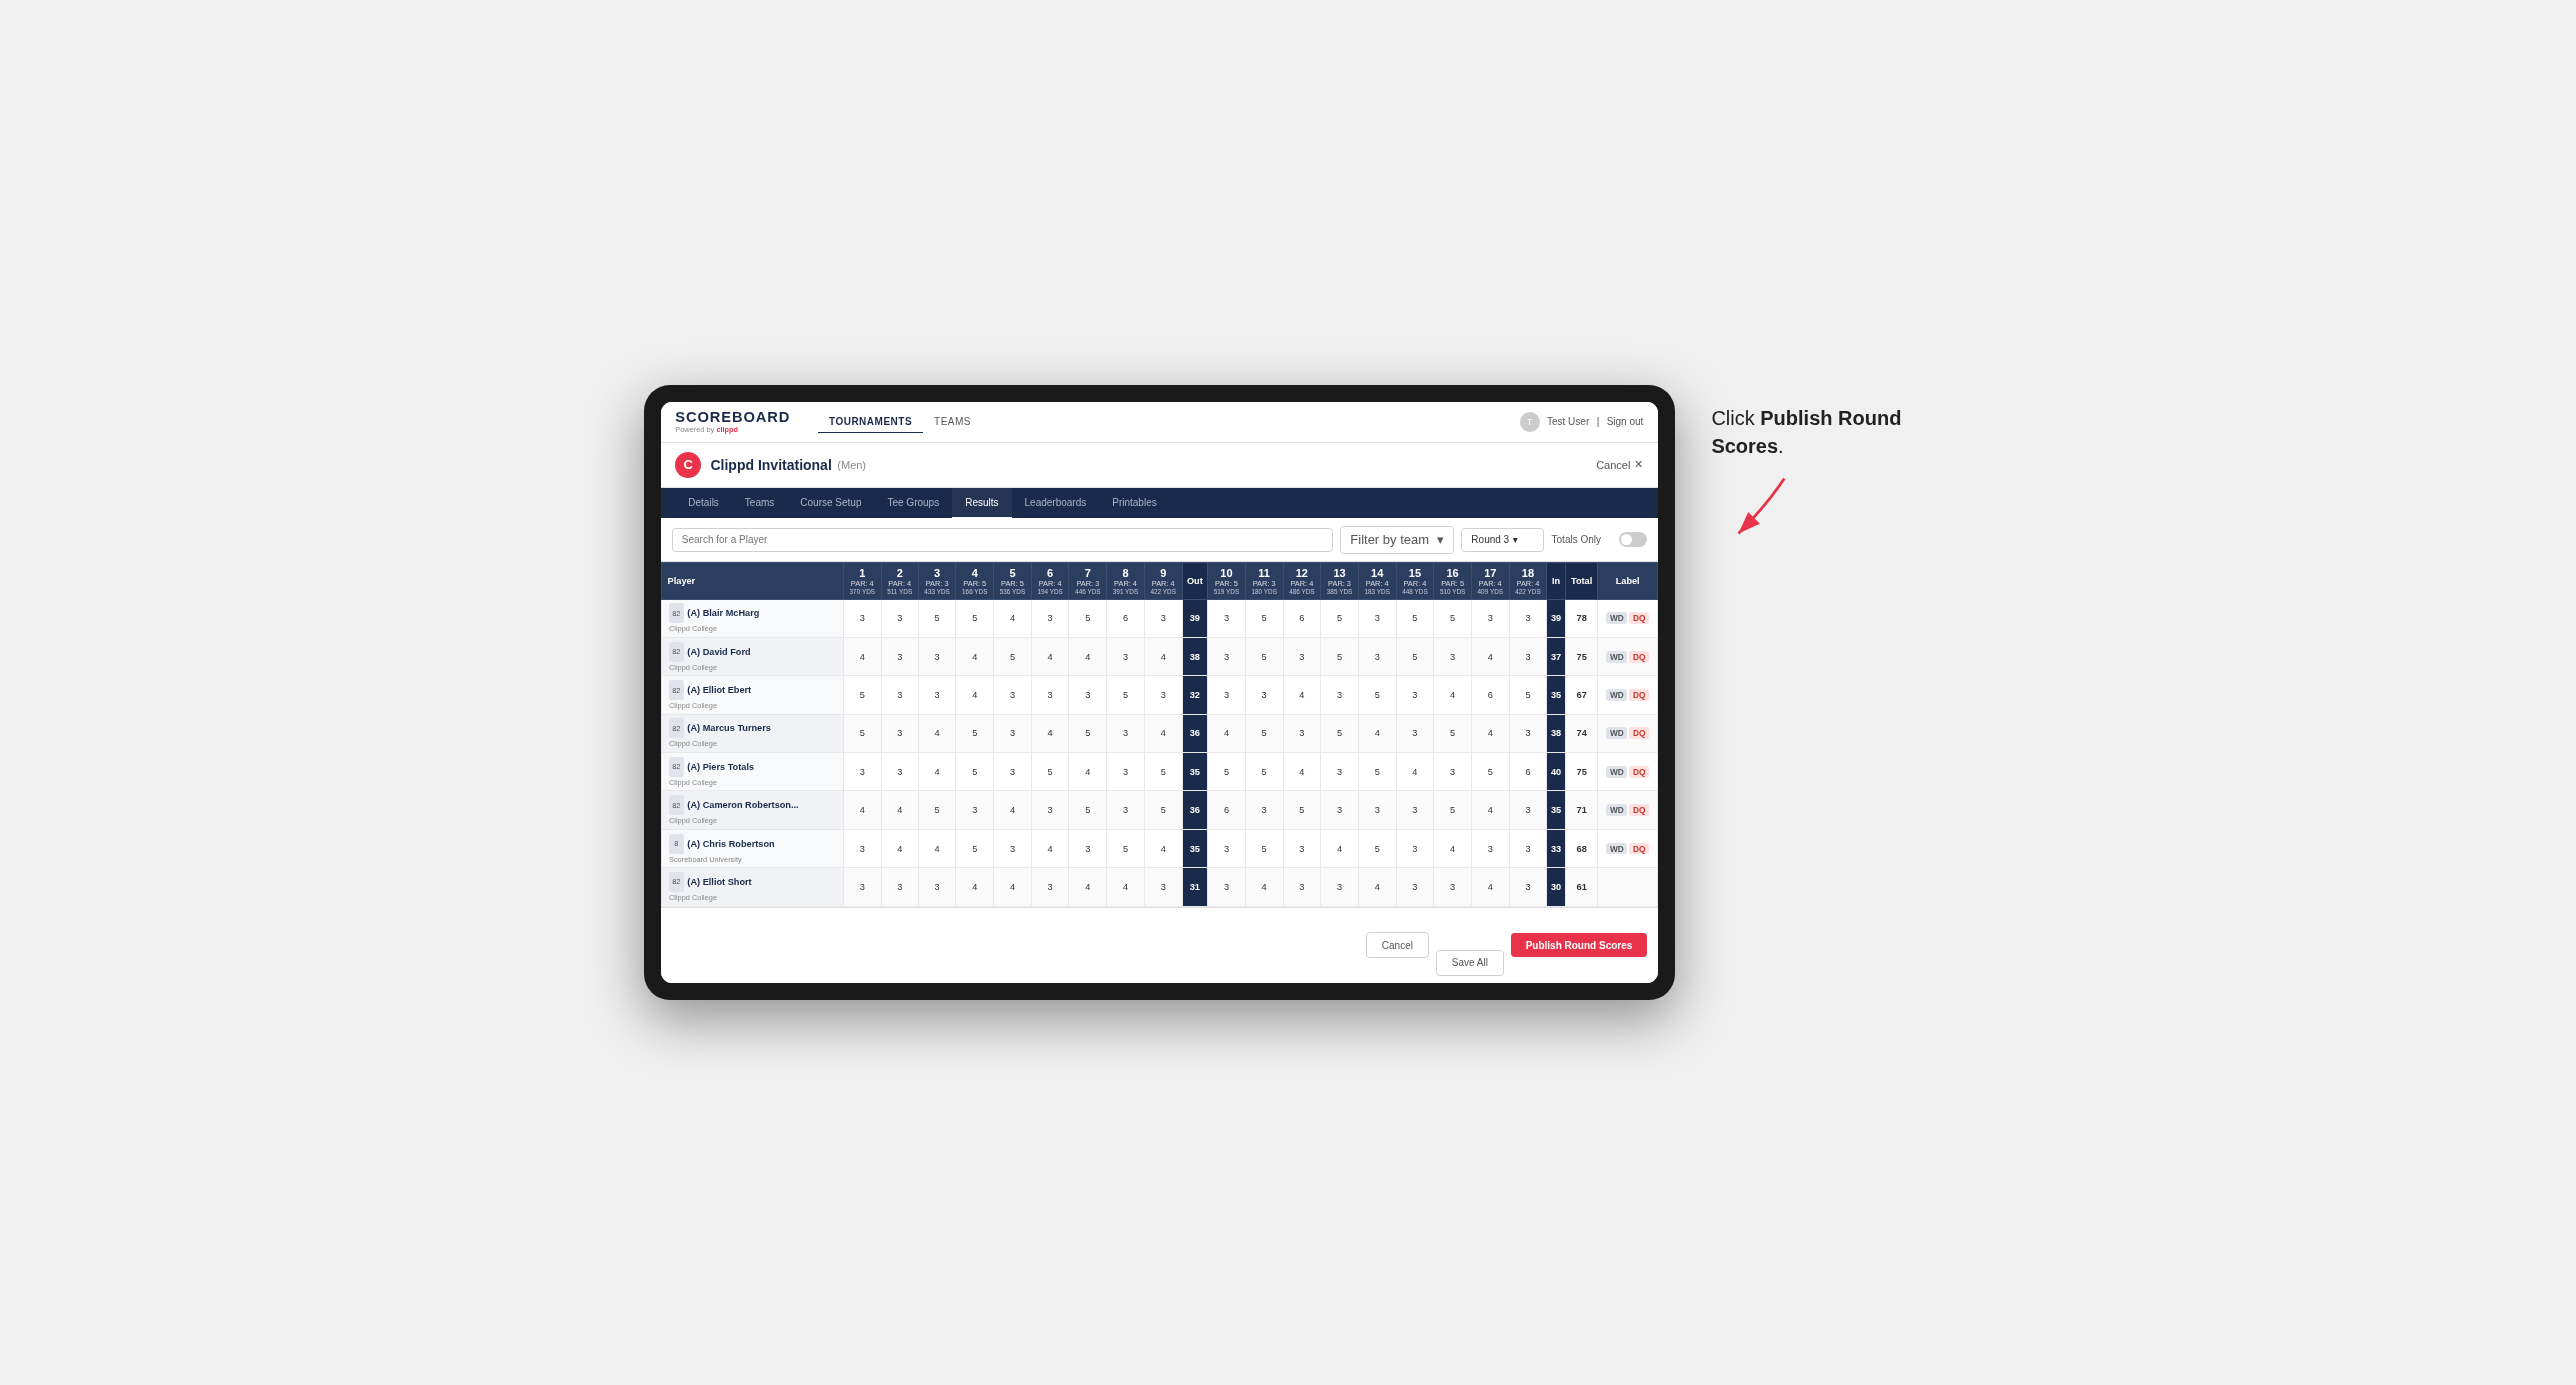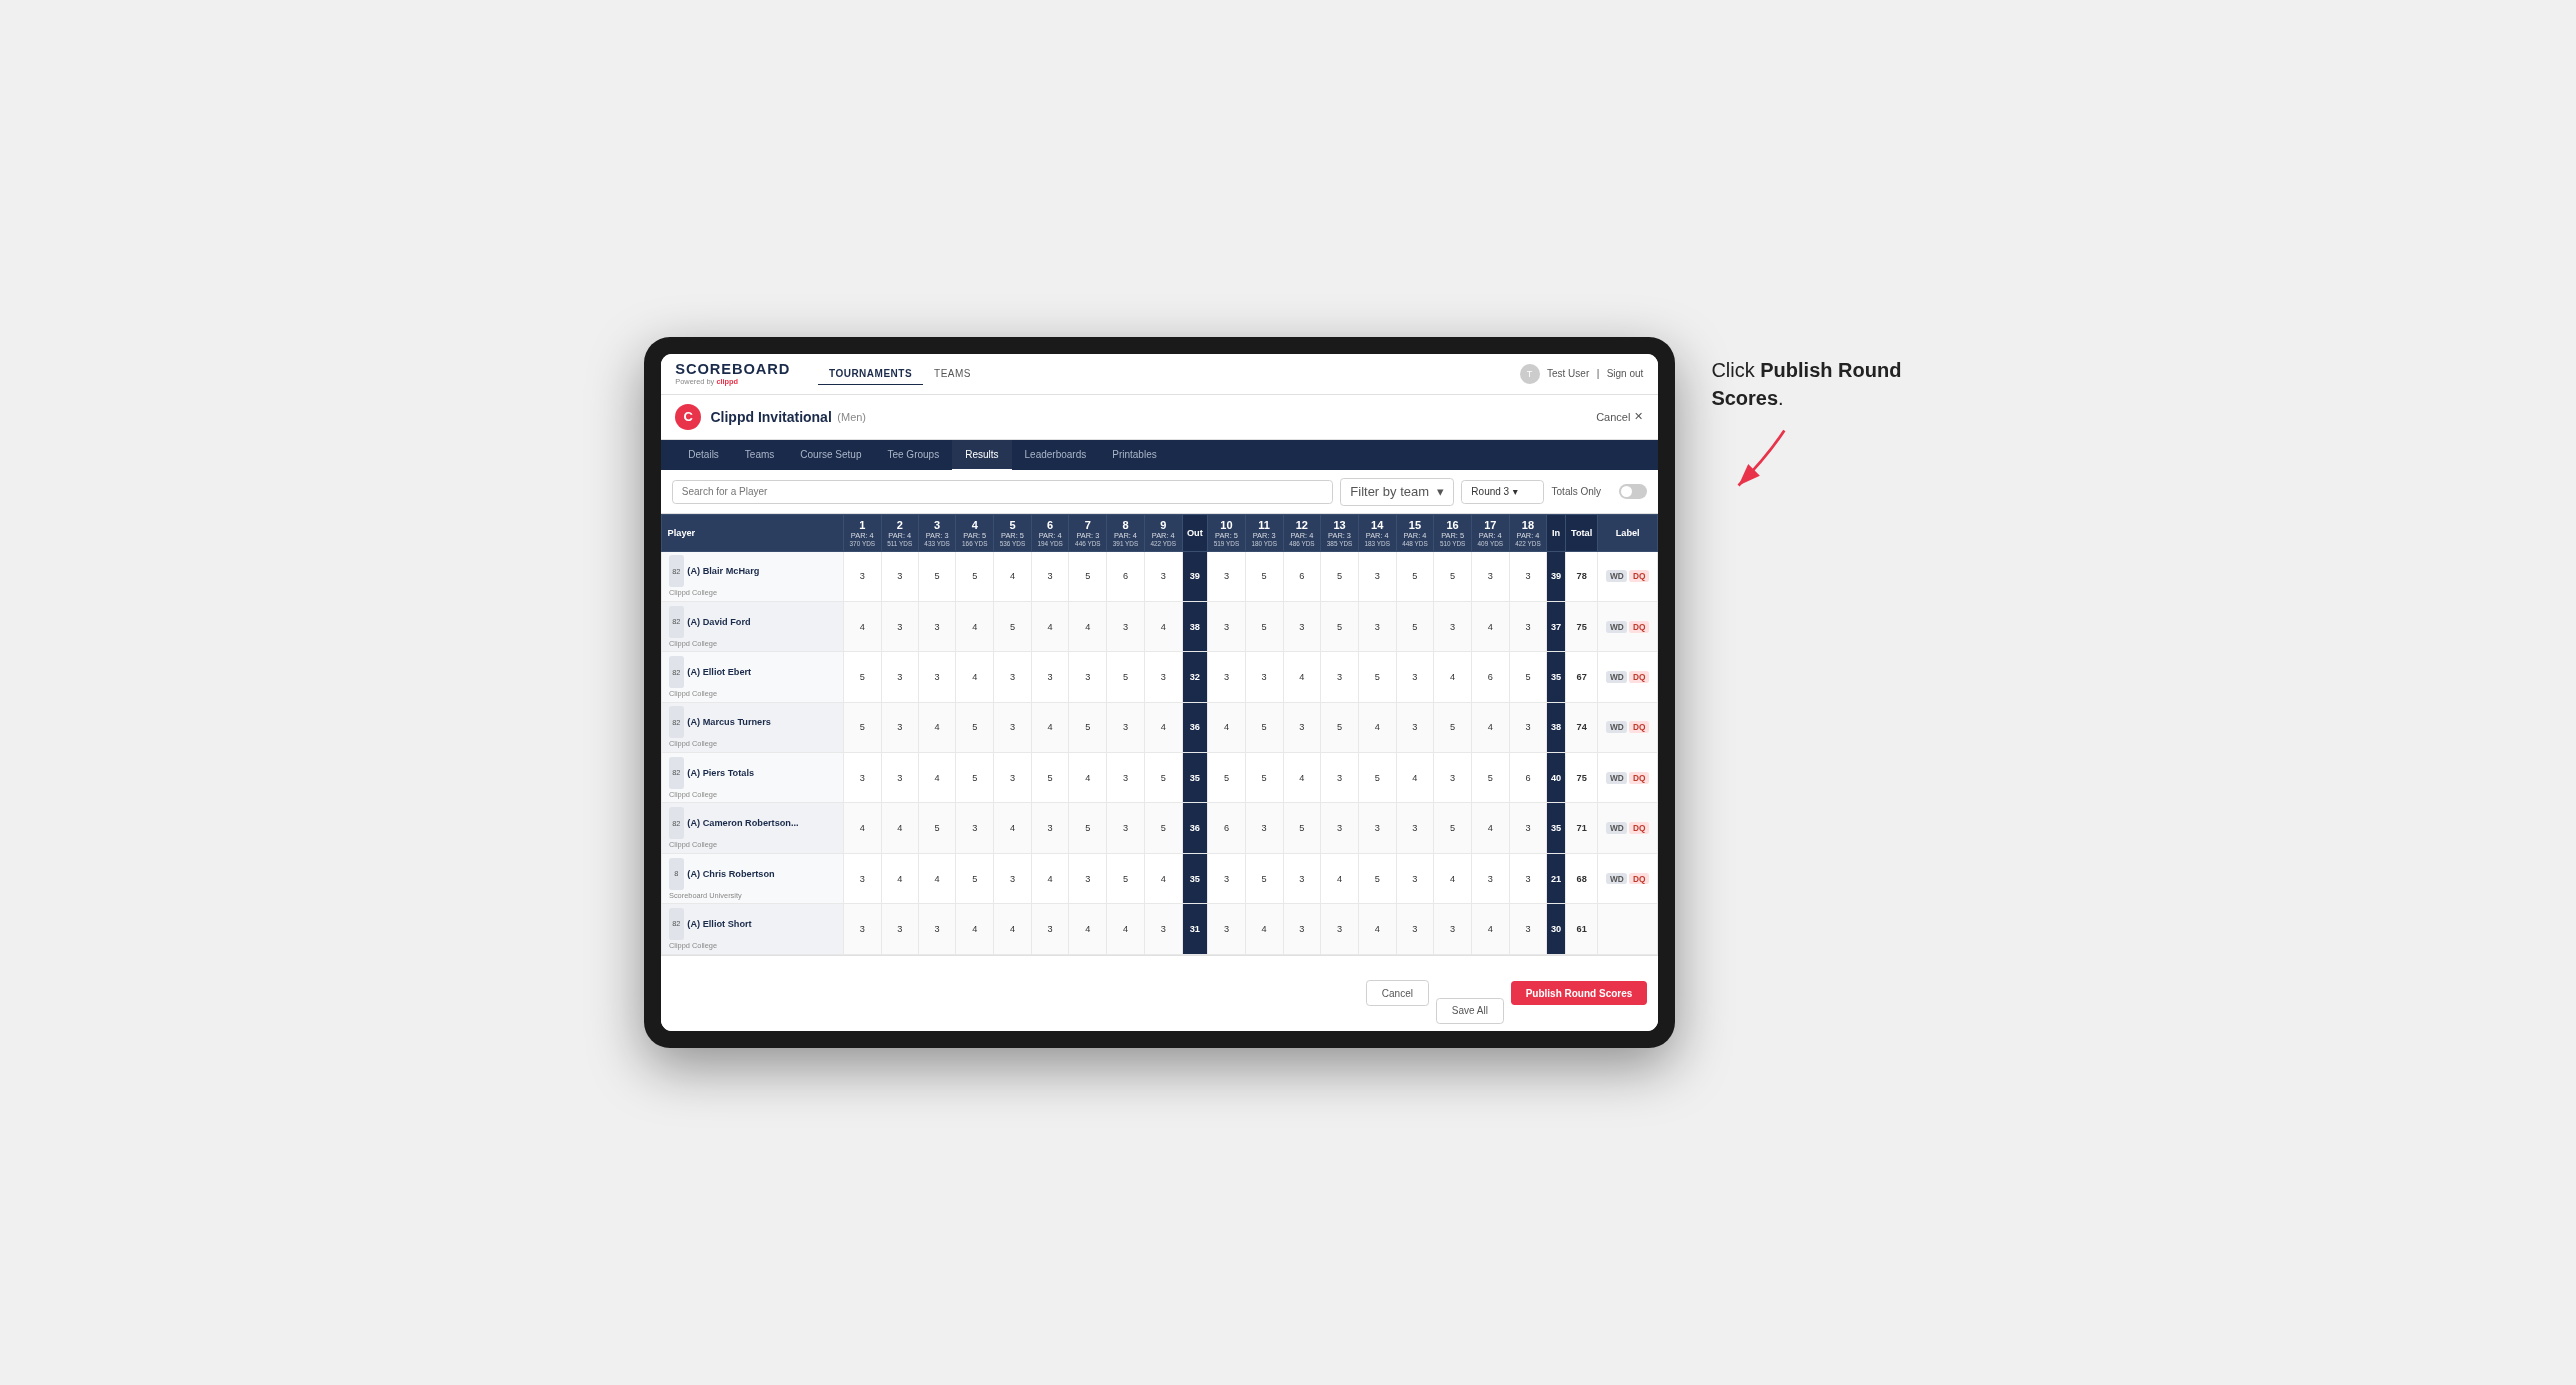--- a/index.html
+++ b/index.html
@@ -288,21 +288,21 @@
     }
     .player-team {
       font-size: 7.4px;
       color: #888;
     }
     .player-rank {
       display: inline-flex;
       align-items: center;
       justify-content: center;
       width: 14.7px;
-      height: 32px;
+      height: 20px;
       background: #e0e4ea;
       border-radius: 2.8px;
       font-size: 7.4px;
       color: #555;
       margin-right: 3.7px;
     }
     .score-table tr:nth-child(even) td {
       background: #fafafa;
     }
     .score-table tr:nth-child(even) td.player-cell {
@@ -747,21 +747,21 @@
                 <td style="background: rgb(26, 42, 74); color: rgb(255, 255, 255); font-weight: 700;">35</td>
                 <td>3</td>
                 <td>5</td>
                 <td>3</td>
                 <td>4</td>
                 <td>5</td>
                 <td>3</td>
                 <td>4</td>
                 <td>3</td>
                 <td>3</td>
-                <td style="background: rgb(26, 42, 74); color: rgb(255, 255, 255); font-weight: 700;">21</td>
+                <td style="background: rgb(26, 42, 74); color: rgb(255, 255, 255); font-weight: 700;">33</td>
                 <td style="font-weight: 700;">68</td>
                 <td>
                   <div class="label-cell">
                     <span class="label-wd">WD</span>
                     <span class="label-dq">DQ</span>
                   </div>
                 </td>
               </tr>
               <tr>
                 <td class="player-cell"><span class="player-rank">82</span><span class="player-name">(A) Elliot Short</span><br><span class="player-team">Clippd College</span></td>

